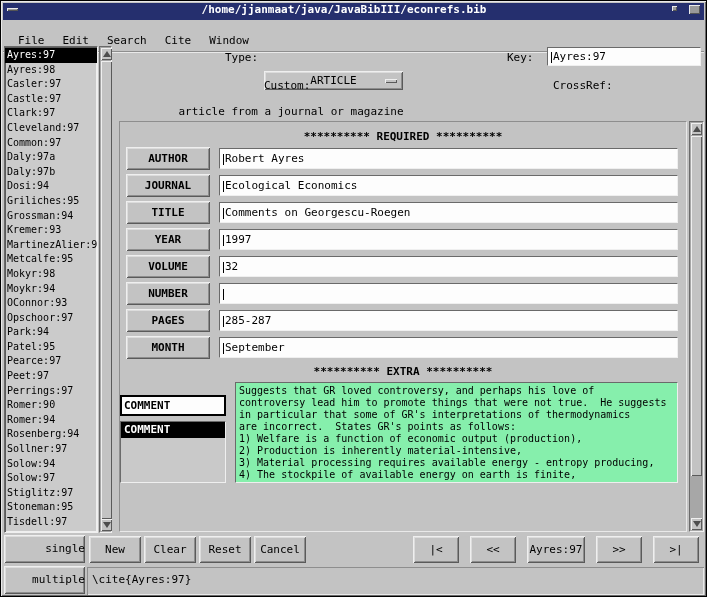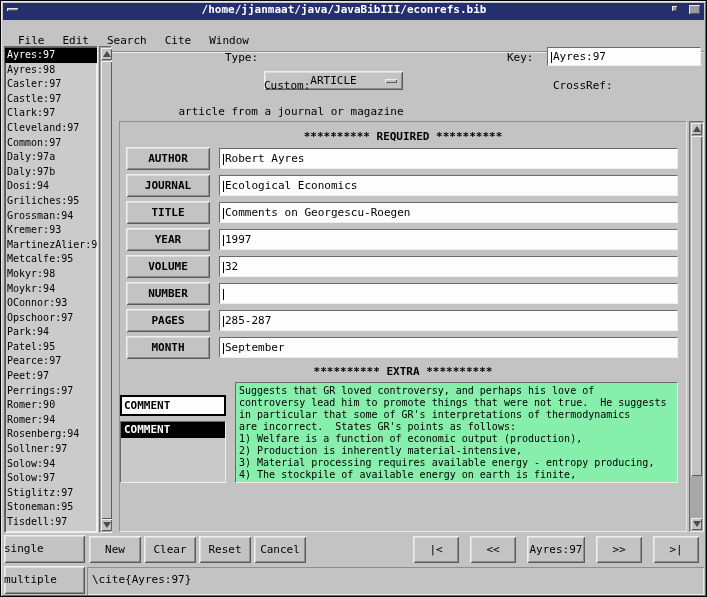--- a/index.html
+++ b/index.html
@@ -70,21 +70,21 @@
   .extra-row { display:flex; align-items:flex-end; margin:2px 8px 0 0; gap:9px; }
   .extra-left { width:106px; flex:0 0 auto; }
   .field-name-input { background:#fdfdfd; border:2px solid #000; height:21px; line-height:17px; padding:0 2px; font-weight:bold; cursor:text; }
   .field-type-list { margin-top:5px; height:62px; background:#c9c9c9; border:1px solid; border-color:#6a6a6a #efefef #efefef #6a6a6a; overflow:hidden; }
   .extra-list-item { height:16px; line-height:16px; padding-left:3px; font-weight:bold; cursor:default; }
   .extra-list-item.selected { background:var(--sel-bg,#000); color:var(--sel-fg,#fff); }
   .comment-area { flex:1; height:101px; background:#86efac; border:1px solid; border-color:#6a6a6a #efefef #efefef #6a6a6a;
     padding:2px 3px; font-size:10px; line-height:12px; white-space:pre-wrap; overflow:hidden; cursor:text; }
 
   
-  .mode-btn { position:absolute; left:3px; width:81px; height:28px; text-align:left; line-height:28px; cursor:default; }
+  .mode-btn { position:absolute; left:3px; width:81px; height:28px; text-align:right; line-height:28px; cursor:default; }
   .bottom-row { position:absolute; left:88px; top:535px; right:7px; height:27px; display:flex; align-items:stretch; }
   .btn { height:27px; line-height:27px; text-align:center; cursor:default; }
   .action-btn { width:52px; margin-right:3px; }
   .spacer { flex:1; }
   .nav-btn { width:46px; margin-left:11px; }
   .nav-cur { width:58px; margin-left:11px; }
   .cite-box { position:absolute; left:86px; top:566px; width:617px; height:28px; line-height:26px;
     padding-left:5px; box-shadow: inset 1px 1px 0 #8e8e8e, inset -1px -1px 0 #e9e9e9; white-space:nowrap; overflow:hidden; }
 </style>
 </head>

